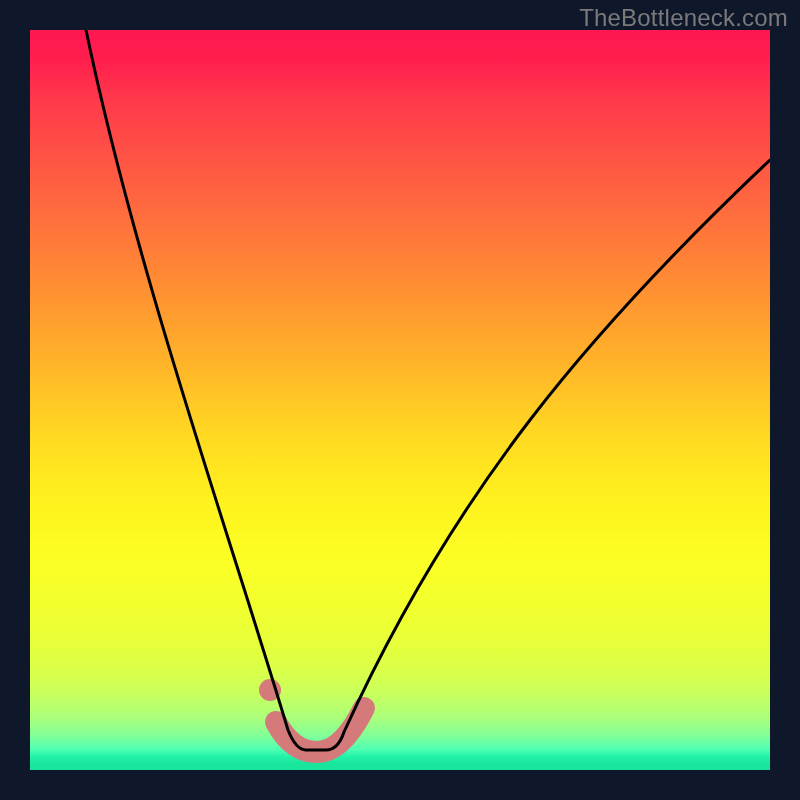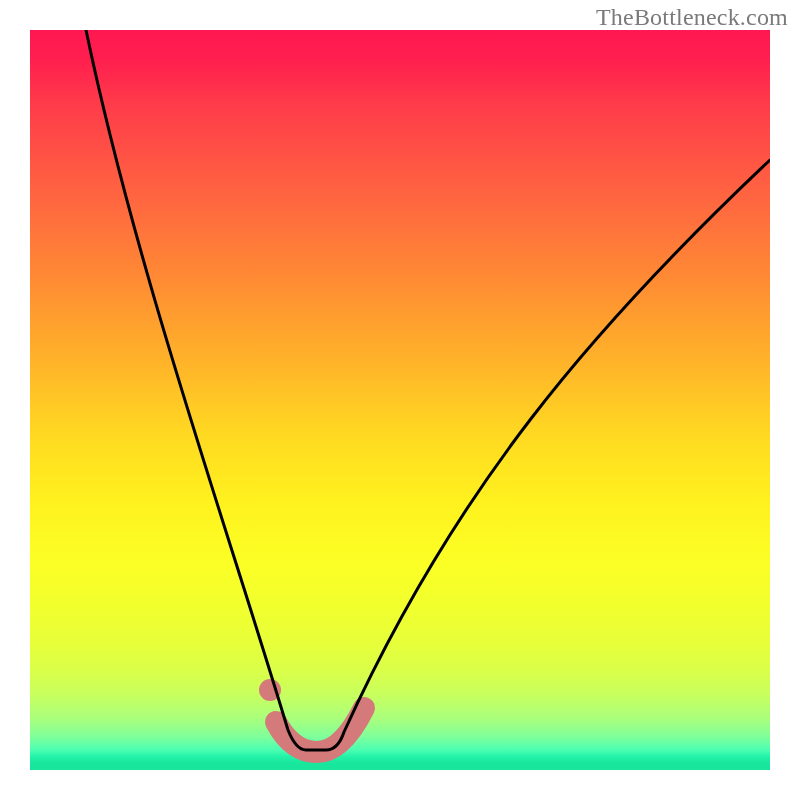--- a/index.html
+++ b/index.html
@@ -8,22 +8,21 @@
     width: 800px;
     height: 800px;
     background: #000;
     overflow: hidden;
     font-family: Arial, Helvetica, sans-serif;
   }
   .frame {
     position: relative;
     width: 800px;
     height: 800px;
-    background: #ffffff;
-    font-family: Liberation Serif, serif;
+    background: #0f172a;
   }
   .watermark {
     position: absolute;
     top: 4px;
     right: 12px;
     color: #7a7a7a;
     font-size: 24px;
     font-weight: 500;
     letter-spacing: 0.2px;
     z-index: 10;

